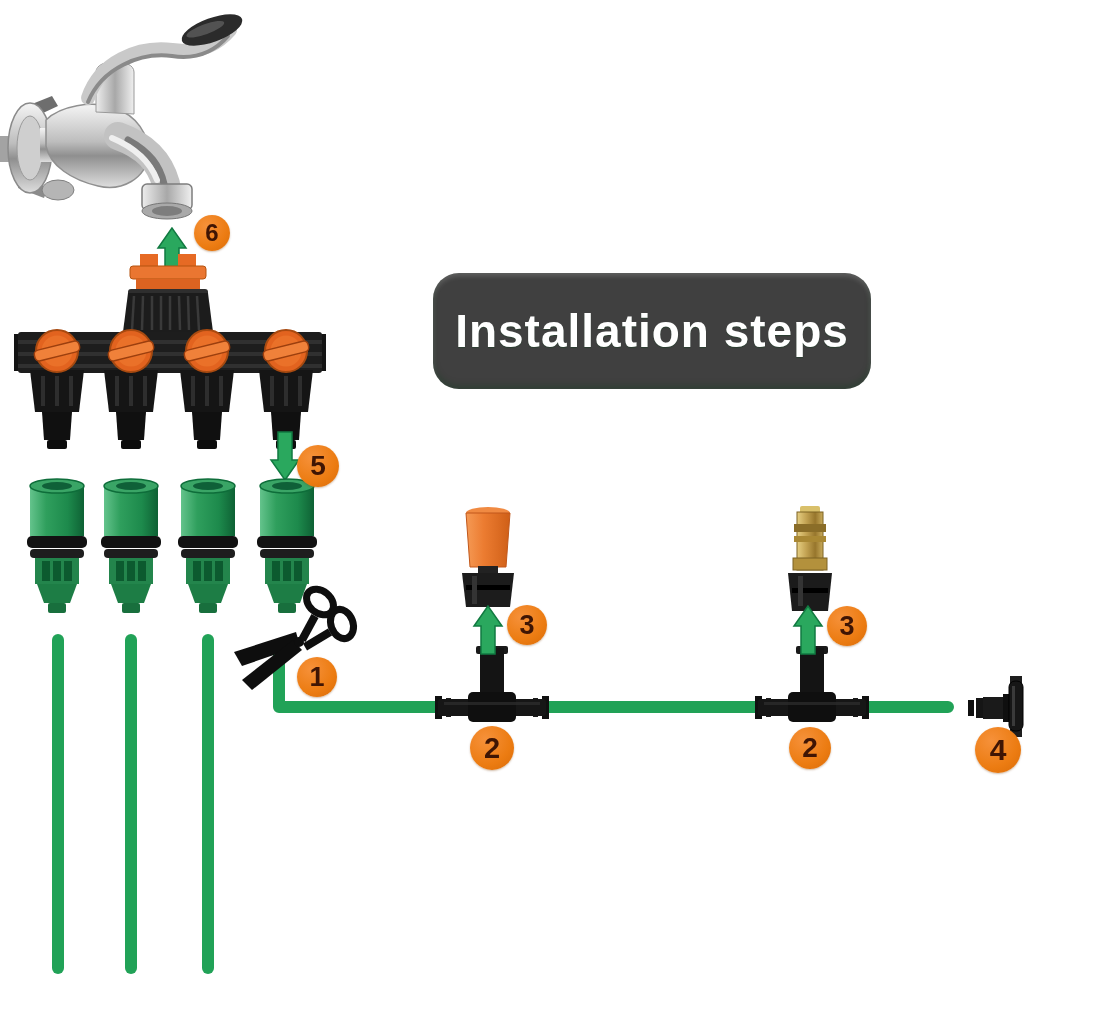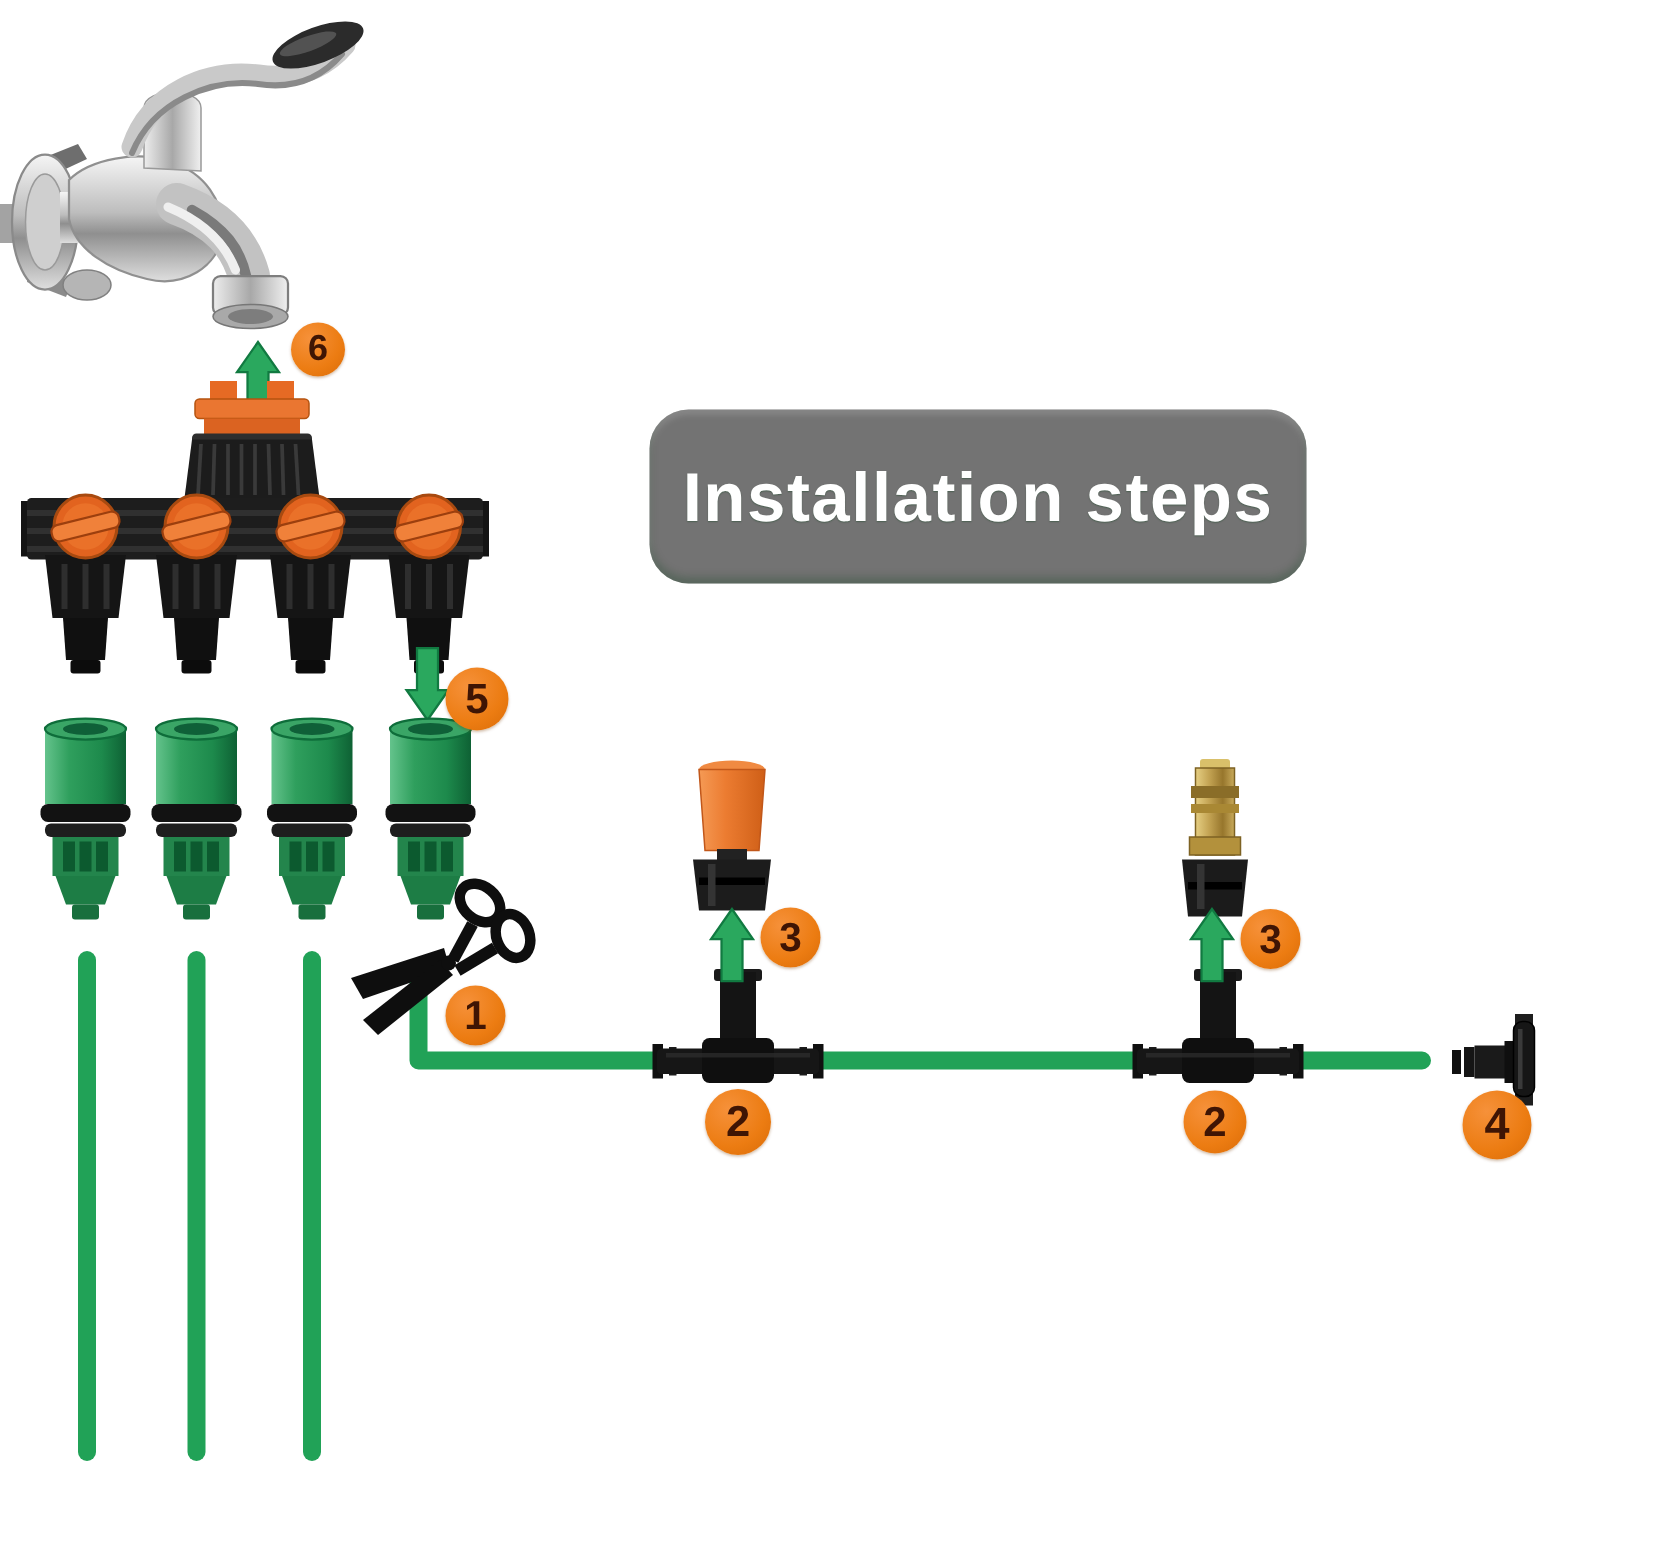--- a/index.html
+++ b/index.html
@@ -3,21 +3,21 @@
 <meta charset="utf-8">
 <style>
   html,body { margin:0; padding:0; background:#ffffff; }
   .stage {
     position:relative; width:1102px; height:1030px; background:#ffffff;
     overflow:hidden; font-family:"Liberation Sans", sans-serif;
   }
   .stage svg { position:absolute; left:0; top:0; }
   .banner {
     position:absolute; left:433px; top:273px; width:438px; height:116px;
-    background:#737373; border-radius:26px;
+    background:#404040; border-radius:26px;
     display:flex; align-items:center; justify-content:center;
     box-shadow: inset 0 -4px 6px rgba(0,60,20,.25), inset 0 3px 5px rgba(255,255,255,.18);
   }
   .banner span {
     color:#ffffff; font-size:46px; font-weight:bold; letter-spacing:1px;
     text-shadow: 0 1px 1px rgba(0,60,20,.35);
   }
   .badge {
     position:absolute; border-radius:50%;
     background: radial-gradient(circle at 35% 30%, #f6913a 0%, #ec7c12 60%, #d96b07 100%);

